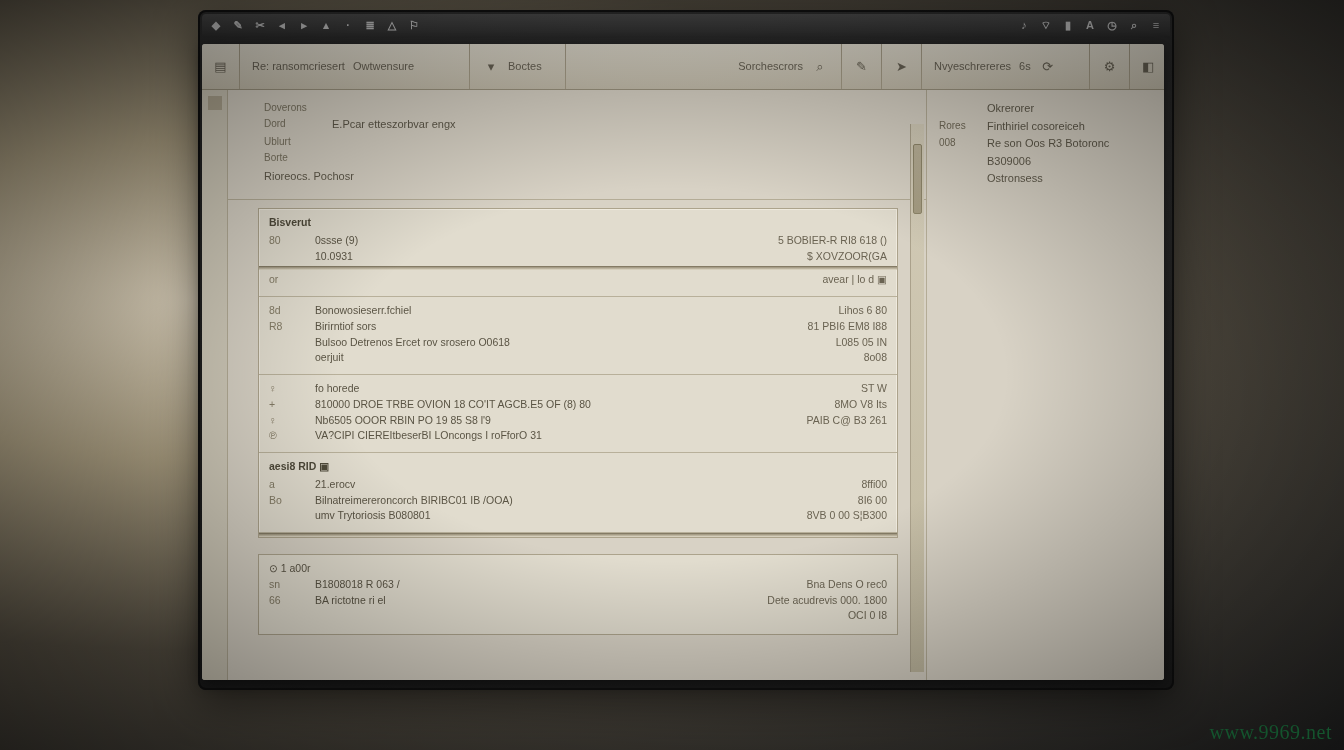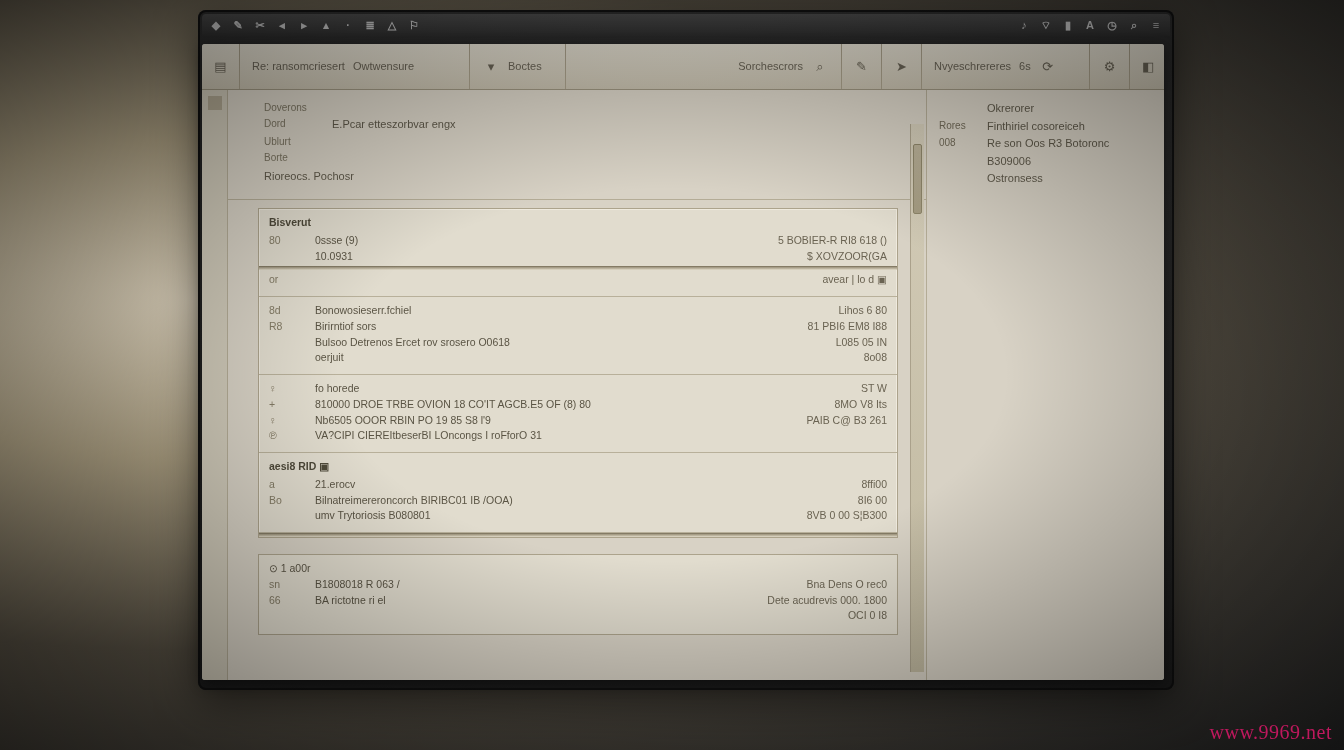--- a/index.html
+++ b/index.html
@@ -9,21 +9,21 @@
     background: radial-gradient(ellipse at 15% 40%, #e7dcc5 0%, #b1a486 25%, #5a5346 55%, #2b2b2b 100%);
     position: relative;
   }
   .vignette {
     position: absolute; inset: 0;
     background: radial-gradient(ellipse at center, rgba(0,0,0,0) 35%, rgba(0,0,0,0.55) 100%);
     pointer-events: none;
   }
   .watermark {
     position: absolute; right: 12px; bottom: 8px;
-    color: #be185d; font: 500 20px/1 Georgia, serif;
+    color: #14532d; font: 500 20px/1 Georgia, serif;
     letter-spacing: 0.5px;
   }
 
   
   .monitor {
     position: absolute; left: 198px; top: 10px;
     width: 976px; height: 680px;
     border-radius: 8px;
     background: linear-gradient(#2e2e2e,#1e1e1e);
     box-shadow: 0 12px 40px rgba(0,0,0,.5), inset 0 0 0 2px #111;

